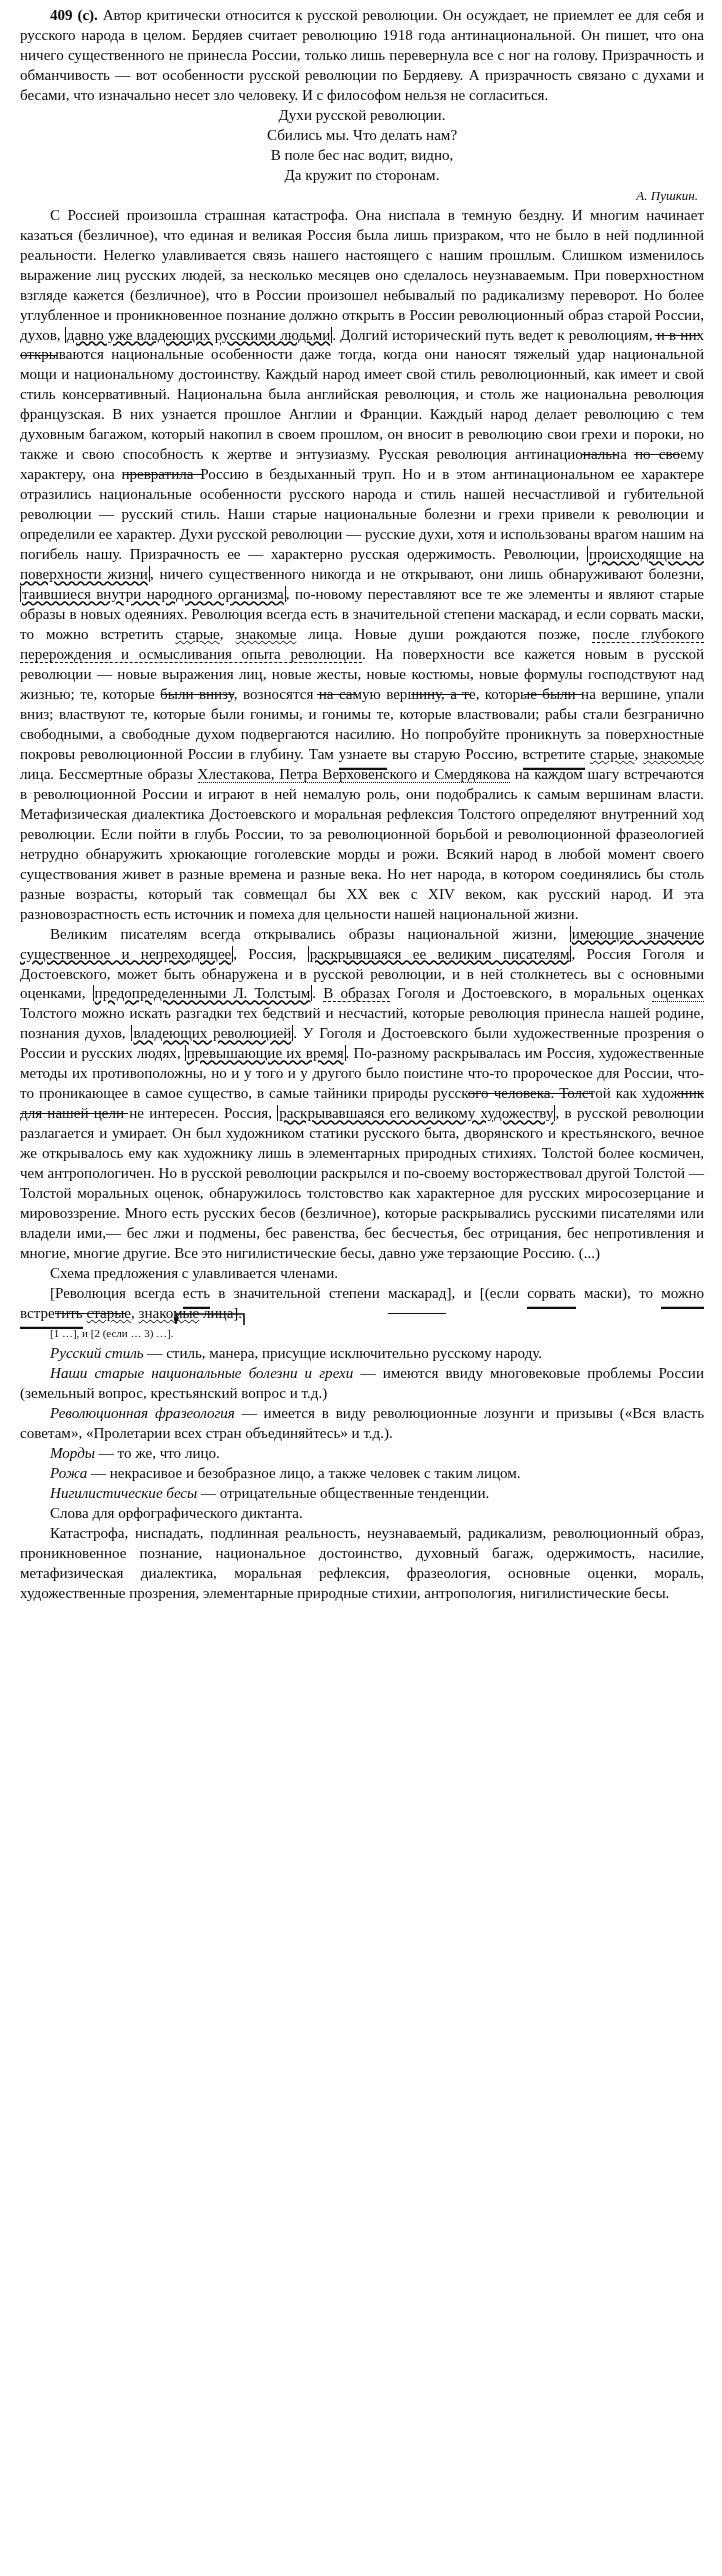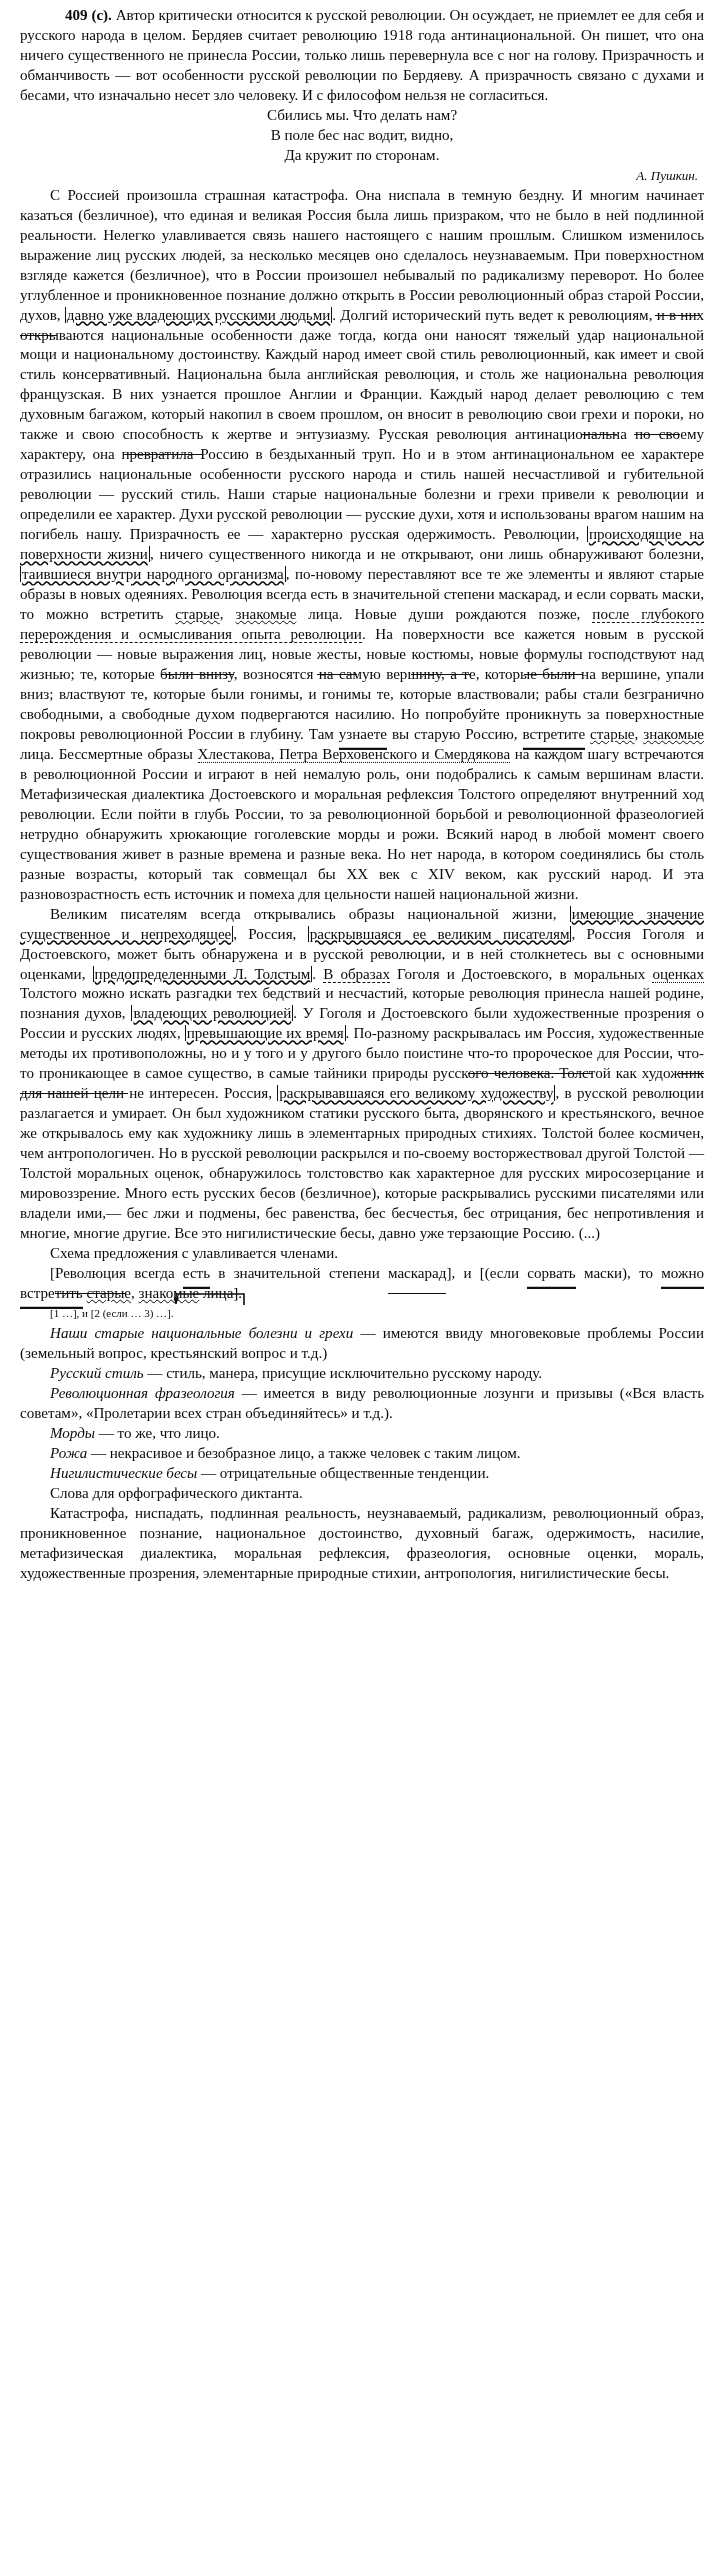--- a/index.html
+++ b/index.html
@@ -40,21 +40,21 @@
   }
   .verse div { text-align: center; }
   .sig {
     text-align: right;
     font-style: italic;
     font-size: 13px;
     line-height: 19.97px;
     padding-right: 6px;
   }
 
-  b.num { font-weight: bold; margin-left: 15px; }
+  b.num { font-weight: bold; }
   i, .it { font-style: italic; }
 
   
   
   .u1 {
     border-bottom: 1.4px solid #101010;
     padding-bottom: 12px;
   }
   
   .u2 {
@@ -108,20 +108,21 @@
   }
 </style>
 </head>
 <body>
 
 <div class="page">
 
   <p class="ind"><b class="num">409 (с).</b><span> Автор критически относится к русской революции. Он осуждает, не приемлет ее для себя и русского народа в целом. Бердяев считает революцию 1918 года антинациональной. Он пишет, что она ничего существенного не принесла России, только лишь перевернула все с ног на голову. Призрачность и обманчивость — вот особенности русской революции по Бердяеву. А призрачность связано с духами и бесами, что изначально несет зло человеку. И с философом нельзя не согласиться.</span></p>
 
   <div class="verse">
+    <div>Духи русской революции.</div>
     <div>Сбились мы. Что делать нам?</div>
     <div>В поле бес нас водит, видно,</div>
     <div>Да кружит по сторонам.</div>
   </div>
   <div class="sig">А. Пушкин.</div>
 
   <p class="ind"><span> С Россией произошла страшная катастрофа. Она ниспала в темную бездну. И многим начинает казаться (безличное), что единая и великая Россия была лишь призраком, что не было в ней подлинной реальности. Нелегко улавливается связь нашего настоящего с нашим прошлым. Слишком изменилось выражение лиц русских людей, за несколько месяцев оно сделалось неузнаваемым. При поверхностном взгляде кажется (безличное), что в России произошел небывалый по радикализму переворот. Но более углубленное и проникновенное познание должно открыть в России революционный образ старой </span><span class="u1">России</span><span>, </span><span class="u1">духов</span><span>, </span><span class="iso">давно уже владеющих русскими людьми</span><span>. Долгий исторический путь ведет к революциям, и в них открываются национальные особенности даже тогда, когда они наносят тяжелый удар национальной мощи и национальному достоинству. Каждый народ имеет свой стиль революционный, как имеет и свой стиль консервативный. Национальна была английская революция, и столь же национальна революция французская. В них узнается прошлое Англии и Франции. Каждый народ делает революцию с тем духовным багажом, который накопил в своем прошлом, он вносит в революцию свои </span><span class="u1">грехи</span><span> и </span><span class="u1">пороки</span><span>, но также и свою </span><span class="u1">способность</span><span> к жертве и энтузиазму. Русская революция антинациональна по своему характеру, она превратила Россию в бездыханный труп. Но и в этом антинациональном ее характере отразились национальные особенности русского народа и стиль нашей несчастливой и губительной революции — русский стиль. Наши старые национальные болезни и грехи привели к революции и определили ее характер. Духи русской революции — русские духи, хотя и использованы врагом нашим на погибель нашу. Призрачность ее — характерно русская одержимость. Революции, </span><span class="iso">происходящие на поверхности жизни</span><span>, ничего существенного никогда и не открывают, они лишь обнаруживают болезни, </span><span class="iso">таившиеся внутри народного организма</span><span>, по-новому переставляют все те же элементы и являют старые образы в новых одеяниях. Революция всегда есть в значительной степени маскарад, и если сорвать маски, то можно встретить </span><span class="uw">старые</span><span>, </span><span class="uw">знакомые</span><span> лица. Новые души рождаются позже, </span><span class="udd">после глубокого перерождения и осмысливания опыта революции</span><span>. На поверхности все кажется новым в русской революции — новые </span><span class="u1">выражения</span><span> лиц, новые </span><span class="u1">жесты</span><span>, новые </span><span class="u1">костюмы</span><span>, новые </span><span class="u1">формулы</span><span> господствуют над жизнью; те, которые были внизу, возносятся на самую вершину, а те, которые были на вершине, упали вниз; властвуют те, которые были гонимы, и гонимы те, которые властвовали; рабы стали безгранично свободными, а свободные духом подвергаются насилию. Но попробуйте проникнуть за поверхностные покровы революционной России в глубину. Там </span><span class="u2">узнаете</span><span> вы старую Россию, </span><span class="u2">встретите</span><span> </span><span class="uw">старые</span><span>, </span><span class="uw">знакомые</span><span> лица. Бессмертные образы </span><span class="udot">Хлестакова, Петра Верховенского и Смердякова</span><span> на каждом шагу встречаются в революционной России и играют в ней немалую роль, они подобрались к самым вершинам власти. Метафизическая диалектика Достоевского и моральная рефлексия Толстого определяют внутренний ход революции. Если пойти в глубь России, то за революционной борьбой и революционной фразеологией нетрудно обнаружить хрюкающие гоголевские морды и рожи. Всякий народ в любой момент своего существования живет в разные времена и разные века. Но нет народа, в котором соединялись бы столь разные возрасты, который так совмещал бы XX век с XIV веком, как русский народ. И эта разновозрастность есть источник и помеха для цельности нашей национальной жизни.</span></p>
 
   <p class="ind"><span> Великим писателям всегда открывались образы национальной жизни, </span><span class="iso">имеющие значение существенное и непреходящее</span><span>, Россия, </span><span class="iso">раскрывшаяся ее великим писателям</span><span>, Россия Гоголя и Достоевского, может быть обнаружена и в русской революции, и в ней столкнетесь вы с основными оценками, </span><span class="iso">предопределенными Л. Толстым</span><span>. </span><span class="udd">В образах</span><span> Гоголя и Достоевского, в моральных </span><span class="udot">оценках</span><span> Толстого можно искать разгадки тех бедствий и несчастий, которые революция принесла нашей родине, познания духов, </span><span class="iso">владеющих революцией</span><span>. У Гоголя и Достоевского были художественные прозрения о России и русских людях, </span><span class="iso">превышающие их время</span><span>. По-разному раскрывалась им Россия, художественные методы их противоположны, но и у того и у другого было поистине </span><span class="u1">что-то пророческое</span><span> для России, </span><span class="u1">что-то проникающее</span><span> в самое существо, в самые тайники природы русского человека. Толстой как художник для нашей цели не интересен. Россия, </span><span class="iso">раскрывавшаяся его великому художеству</span><span>, в русской революции разлагается и умирает. Он был художником статики русского быта, дворянского и крестьянского, вечное же открывалось ему как художнику лишь в элементарных природных стихиях. Толстой более космичен, чем антропологичен. Но в русской революции раскрылся и по-своему восторжествовал другой Толстой — Толстой моральных оценок, обнаружилось толстовство как характерное для русских миросозерцание и мировоззрение. Много есть русских бесов (безличное), которые раскрывались русскими писателями или владели ими,— бес лжи и подмены, бес равенства, бес бесчестья, бес отрицания, бес непротивления и многие, многие другие. Все это нигилистические бесы, давно уже терзающие Россию. (...)</span></p>
 
@@ -130,22 +131,22 @@
   <p class="ind"><span>[</span><span class="u1">Революция</span><span> всегда </span><span class="u2">есть</span><span> в значительной степени </span><span class="u1">маскарад</span><span>], и [(если </span><span class="u2">сорвать</span><span> маски), то </span><span class="u2">можно встретить</span><span> </span><span class="uw">старые</span><span>, </span><span class="uw">знакомые</span><span> лица].</span></p>
 
   <div class="scheme-wrap">
     <svg class="arrow-bracket" viewBox="0 0 72 14">
       <path d="M2 12 L2 2 L70 2 L70 13" stroke="#101010" stroke-width="1.6" fill="none"></path>
       <path d="M2 13 L-1.2 6.5 L5.2 6.5 Z" fill="#101010" transform="translate(0,-1)"></path>
     </svg>
     <span>[1 …], и [2 (если … 3) …].</span>
   </div>
 
+  <p class="ind"><i>Русский стиль</i><span> — стиль, манера, присущие исключительно русскому народу.</span></p>
   <p class="ind"><i>Наши старые национальные болезни и грехи</i><span> — имеются ввиду многовековые проблемы России (земельный вопрос, крестьянский вопрос и т.д.)</span></p>
-  <p class="ind"><i>Русский стиль</i><span> — стиль, манера, присущие исключительно русскому народу.</span></p>
   <p class="ind"><i>Революционная фразеология</i><span> — имеется в виду революционные лозунги и призывы («Вся власть советам», «Пролетарии всех стран объединяйтесь» и т.д.).</span></p>
   <p class="ind"><i>Морды</i><span> — то же, что лицо.</span></p>
   <p class="ind"><i>Рожа</i><span> — некрасивое и безобразное лицо, а также человек с таким лицом.</span></p>
   <p class="ind"><i>Нигилистические бесы</i><span> — отрицательные общественные тенденции.</span></p>
 
   <p class="ind"> Слова для орфографического диктанта.</p>
   <p class="ind"> Катастрофа, ниспадать, подлинная реальность, неузнаваемый, радикализм, революционный образ, проникновенное познание, национальное достоинство, духовный багаж, одержимость, насилие, метафизическая диалектика, моральная рефлексия, фразеология, основные оценки, мораль, художественные прозрения, элементарные природные стихии, антропология, нигилистические бесы.</p>
 
 </div>
 

